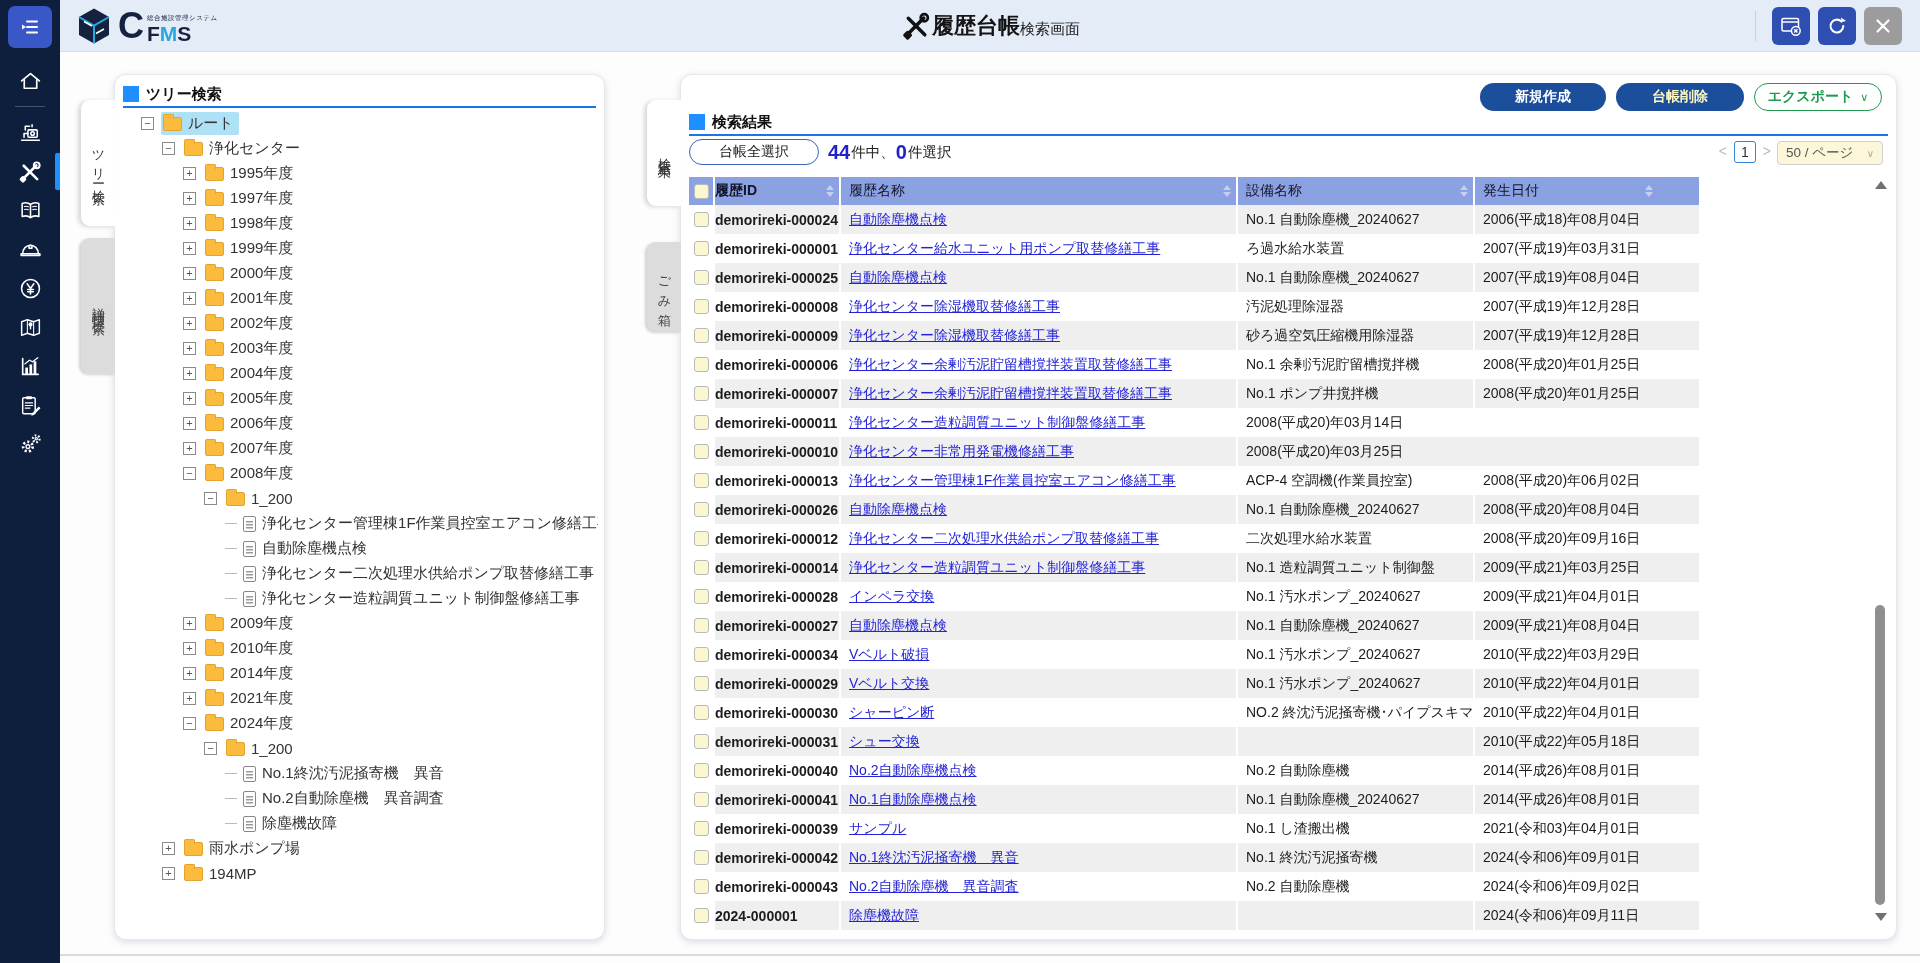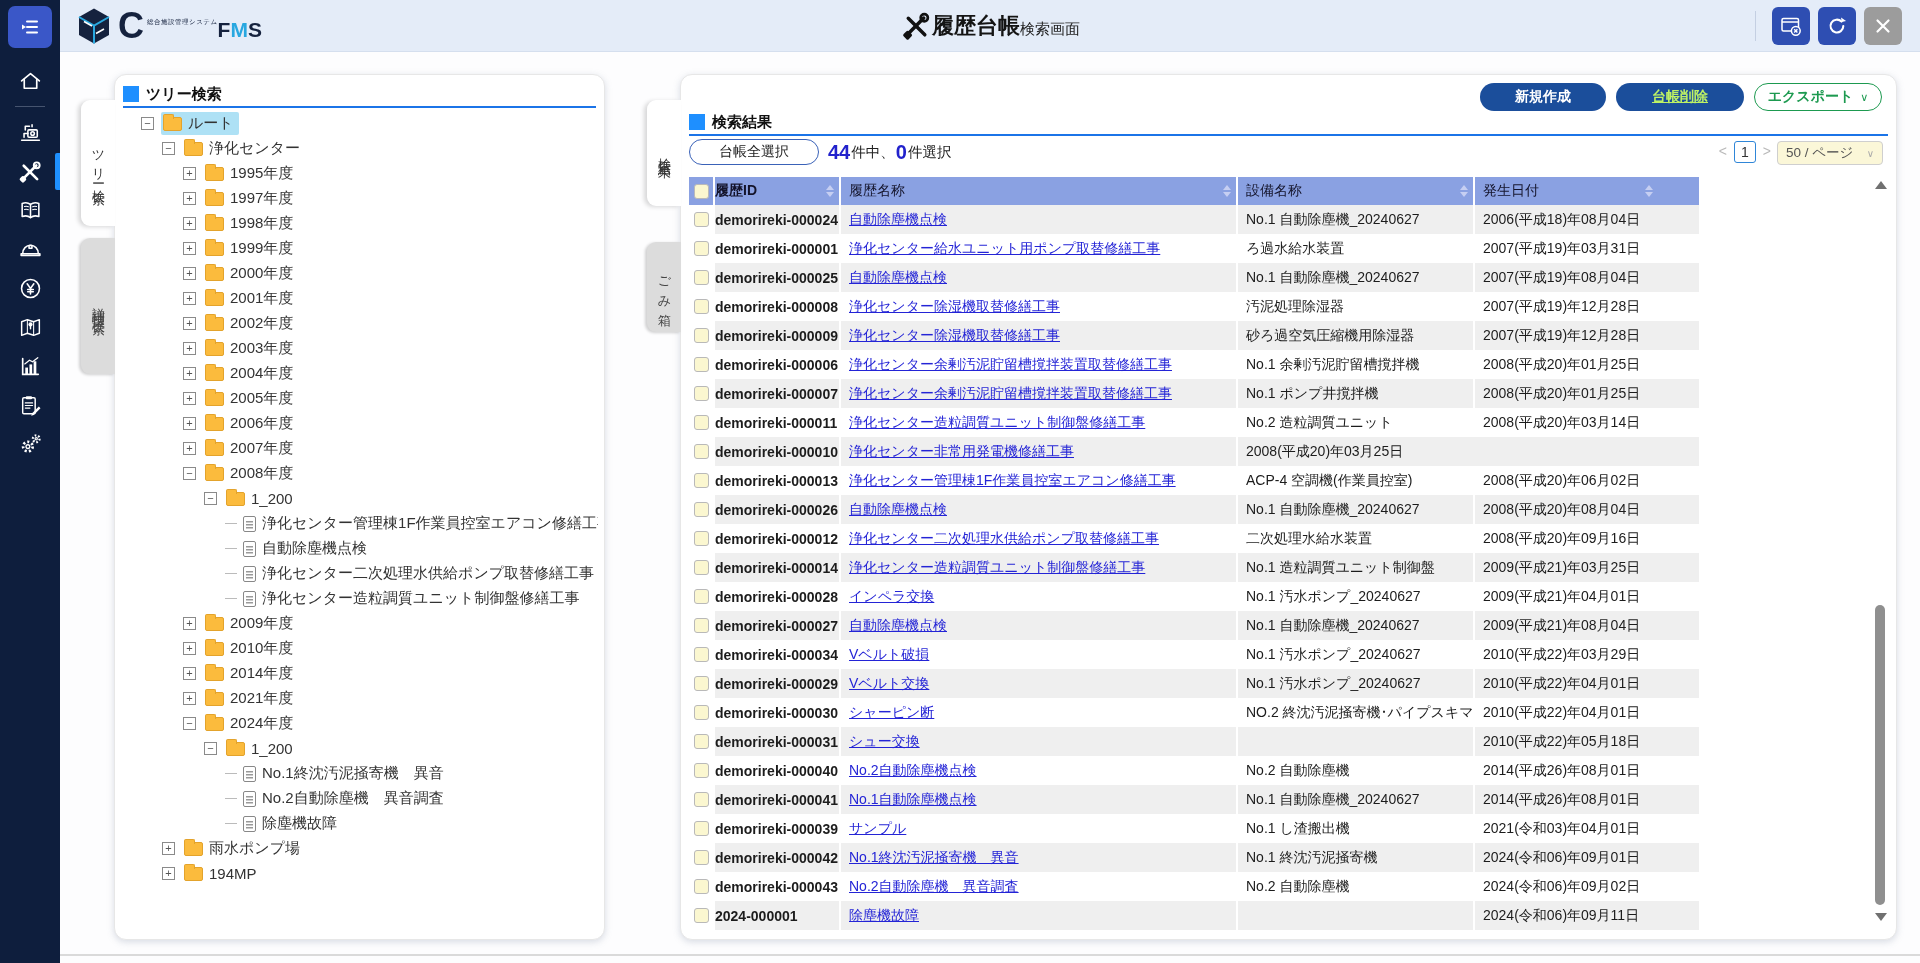--- a/index.html
+++ b/index.html
@@ -13,21 +13,21 @@
   .menu-btn { position:absolute; left:8px; top:6px; width:44px; height:42px; background:#3a57c8; border-radius:7px;
               display:flex; align-items:center; justify-content:center; cursor:pointer; }
   .nav { position:absolute; top:62px; left:0; width:60px; display:flex; flex-direction:column; align-items:center; }
   .nav-item { position:relative; width:60px; height:39px; display:flex; align-items:center; justify-content:center; cursor:pointer; }
   .nav-divider { width:30px; height:1px; background:#46546f; margin:5px 0 6px 0; }
   .nav-item .ind { position:absolute; right:0; top:1px; width:5px; height:37px; background:#1e90ff; border-radius:2px 0 0 2px; }
   
   .topbar { position:absolute; left:60px; top:0; right:0; height:52px; background:#e4ecf8; border-bottom:1px solid #d5dfee; z-index:20; }
   .logo { position:absolute; left:14px; top:5px; display:flex; align-items:center; gap:4px; cursor:pointer; }
   .logo-c { font-size:36px; font-weight:800; color:#15223e; letter-spacing:-1px; line-height:40px; }
-  .logo-col { display:flex; flex-direction:row; line-height:1; margin-top:7px; }
+  .logo-col { display:flex; flex-direction:column; line-height:1; margin-top:7px; }
   .logo-tag { font-size:6.5px; color:#15223e; letter-spacing:.5px; margin-bottom:1px; }
   .logo-fms { font-size:21px; font-weight:800; letter-spacing:0; color:#15223e; }
   .logo-fms .m { color:#28a7e0; }
   .titlebox { position:absolute; left:50%; top:0; transform:translateX(-50%); height:52px; display:flex; align-items:center; }
   .page-title { font-size:22px; font-weight:bold; color:#141414; }
   .page-subtitle { font-size:15px; color:#222; margin-top:6px; }
   .top-actions { position:absolute; right:18px; top:7px; display:flex; align-items:center; gap:8px; }
   .top-divider { width:1px; height:30px; background:#c4cfe2; margin-right:8px; }
   .tbtn { width:38px; height:38px; border-radius:6px; display:flex; align-items:center; justify-content:center; cursor:pointer; }
   .tbtn.blue { background:#2e4eb2; }
@@ -61,21 +61,21 @@
   .doc { width:13px; height:16px; background:#fff; border:1.5px solid #888; border-radius:2px; flex:none; margin-right:6px;
          background-image:linear-gradient(#999,#999),linear-gradient(#999,#999),linear-gradient(#999,#999);
          background-size:7px 1.5px; background-position:2px 4px,2px 7px,2px 10px; background-repeat:no-repeat; }
   .node-box { display:flex; align-items:center; padding:2px 5px 2px 2px; border-radius:2px; }
   .node-box.selected { background:#aee1f5; }
   .tree-label { font-size:15px; color:#333; }
   
   .btn-row { position:absolute; top:8px; right:14px; display:flex; gap:10px; }
   .pill { height:28px; border-radius:15px; font-size:14px; font-weight:bold; display:flex; align-items:center; justify-content:center; cursor:pointer; }
   .btn-create { width:126px; background:#1b4e9b; color:#fff; }
-  .btn-delete { width:128px; background:#1b4e9b; color:#bef264;text-decoration:underline; }
+  .btn-delete { width:128px; background:#1b4e9b; color:#fef9c3; }
   .btn-export { width:128px; background:#fff; color:#1d9a50; border:1.5px solid #1d9a50; gap:7px; }
   .btn-export .caret { font-size:11px; font-weight:normal; }
   .selall { position:absolute; left:8px; top:64px; width:130px; height:26px; border:1.5px solid #3a62b8; border-radius:14px;
             background:#fff; font-size:14px; color:#222; display:flex; align-items:center; justify-content:center; cursor:pointer; }
   .count { position:absolute; left:146px; top:62px; height:30px; display:flex; align-items:center; font-size:14.5px; color:#222;justify-content:center; }
   .count .num { color:#2222cc; font-weight:bold; font-size:20px; margin:0 1px; }
   .pg-prev,.pg-next { position:absolute; top:68px; font-size:14px; color:#b9b9b9; cursor:pointer; }
   .pg-prev { right:169px; } .pg-next { right:125px; }
   .pg-box { position:absolute; top:66px; right:140px; width:22px; height:22px; border:1.5px solid #2f86d8; border-radius:3px;
             background:#fff; font-size:14px; color:#333; display:flex; align-items:center; justify-content:center; cursor:pointer; }
@@ -630,21 +630,20 @@
           <div class="td c4">2008(平成20)年01月25日</div>
         </div>
         <div class="trow even">
           <div class="td c0">
             <span class="cbx"></span>
           </div>
           <div class="td c1">demorireki-000011</div>
           <div class="td c2">
             <a class="lnk">浄化センター造粒調質ユニット制御盤修繕工事</a>
           </div>
-          <div class="td c3">No.2 造粒調質ユニット</div>
           <div class="td c4">2008(平成20)年03月14日</div>
         </div>
         <div class="trow odd">
           <div class="td c0">
             <span class="cbx"></span>
           </div>
           <div class="td c1">demorireki-000010</div>
           <div class="td c2">
             <a class="lnk">浄化センター非常用発電機修繕工事</a>
           </div>

